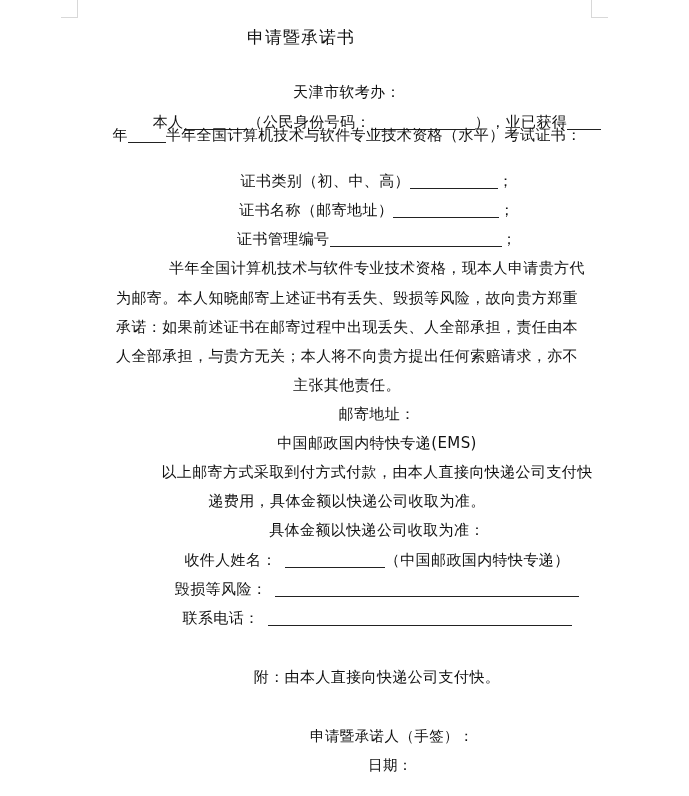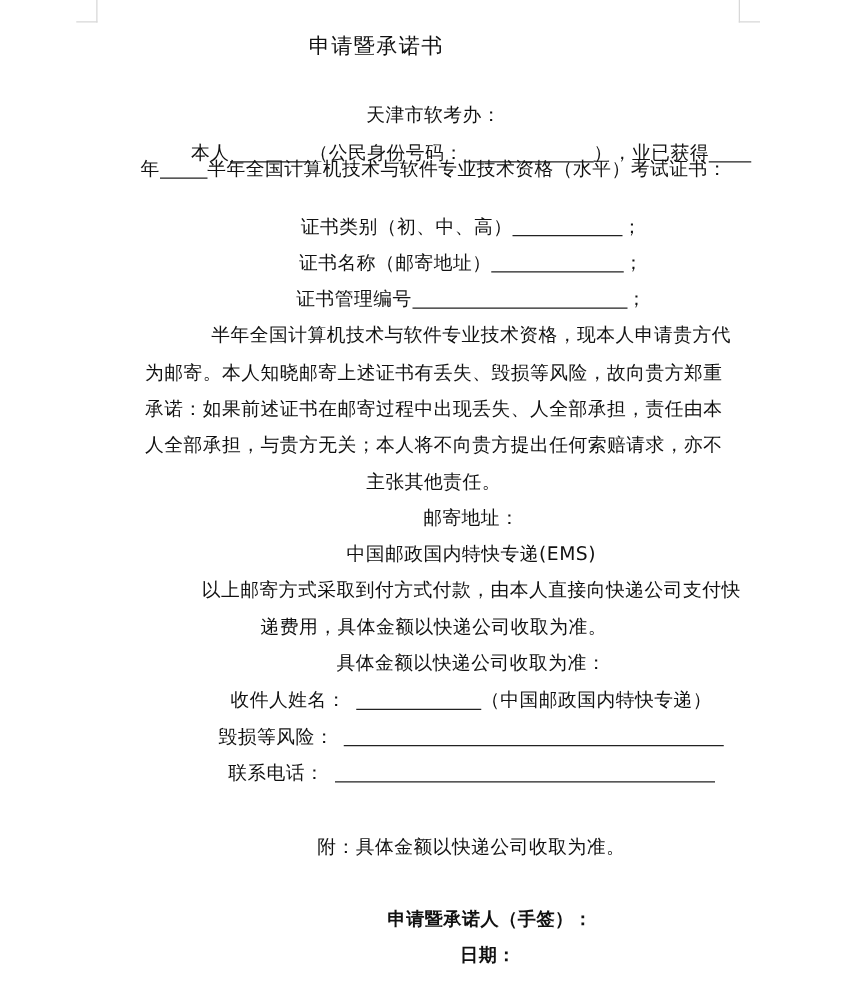--- a/index.html
+++ b/index.html
@@ -7,21 +7,21 @@
          font-family:"DejaVu Sans", "Liberation Sans", sans-serif; color:#111; }
   .corner { position:absolute; border-color:#d8d8d8; border-style:solid; width:16px; height:17px; }
   .corner.tl { left:61px; top:0; border-width:0 1px 1px 0; }
   .corner.tr { left:591px; top:0; border-width:0 0 1px 1px; }
   .line { position:absolute; left:102px; width:490px; height:30px; line-height:30px;
           font-size:15px; white-space:nowrap; letter-spacing:0.4px;text-align:center; }
   .indent { left:132px; }
   .title { position:absolute; left:0; width:602px; top:22px; text-align:center;
            font-size:17px; letter-spacing:1px; line-height:30px; }
   .blank { display:inline-block; border-bottom:1px solid #222; height:16px; vertical-align:-3px; }
-  .right { position:absolute; height:30px; line-height:30px; font-size:14.5px; letter-spacing:0.4px; white-space:nowrap;font-weight:bold; }
+  .right { position:absolute; height:30px; line-height:30px; font-size:14.5px; letter-spacing:0.4px; white-space:nowrap; }
 </style>
 </head>
 <body>
 
 <div class="corner tl"></div>
 <div class="corner tr"></div>
 
 <div class="title">申请暨承诺书</div>
 
 <div class="line" style="top:77px">天津市软考办：</div>
@@ -65,16 +65,16 @@
 </div>
 
 <div class="line indent" style="top:574px">
   <span>毁损等风险：</span><span class="blank" style="width:304px;margin-left:8px"></span>
 </div>
 
 <div class="line indent" style="top:603px">
   <span>联系电话：</span><span class="blank" style="width:304px;margin-left:8px"></span>
 </div>
 
-<div class="line indent" style="top:662px">附：具体金额以快递公司收取为准。</div>
+<div class="line indent" style="top:662px">附：由本人直接向快递公司支付快。</div>
 
 <div class="right" style="left:310px;top:721px">申请暨承诺人（手签）：</div>
 <div class="right" style="left:368px;top:750px">日期：</div>
 
 </body></html>

